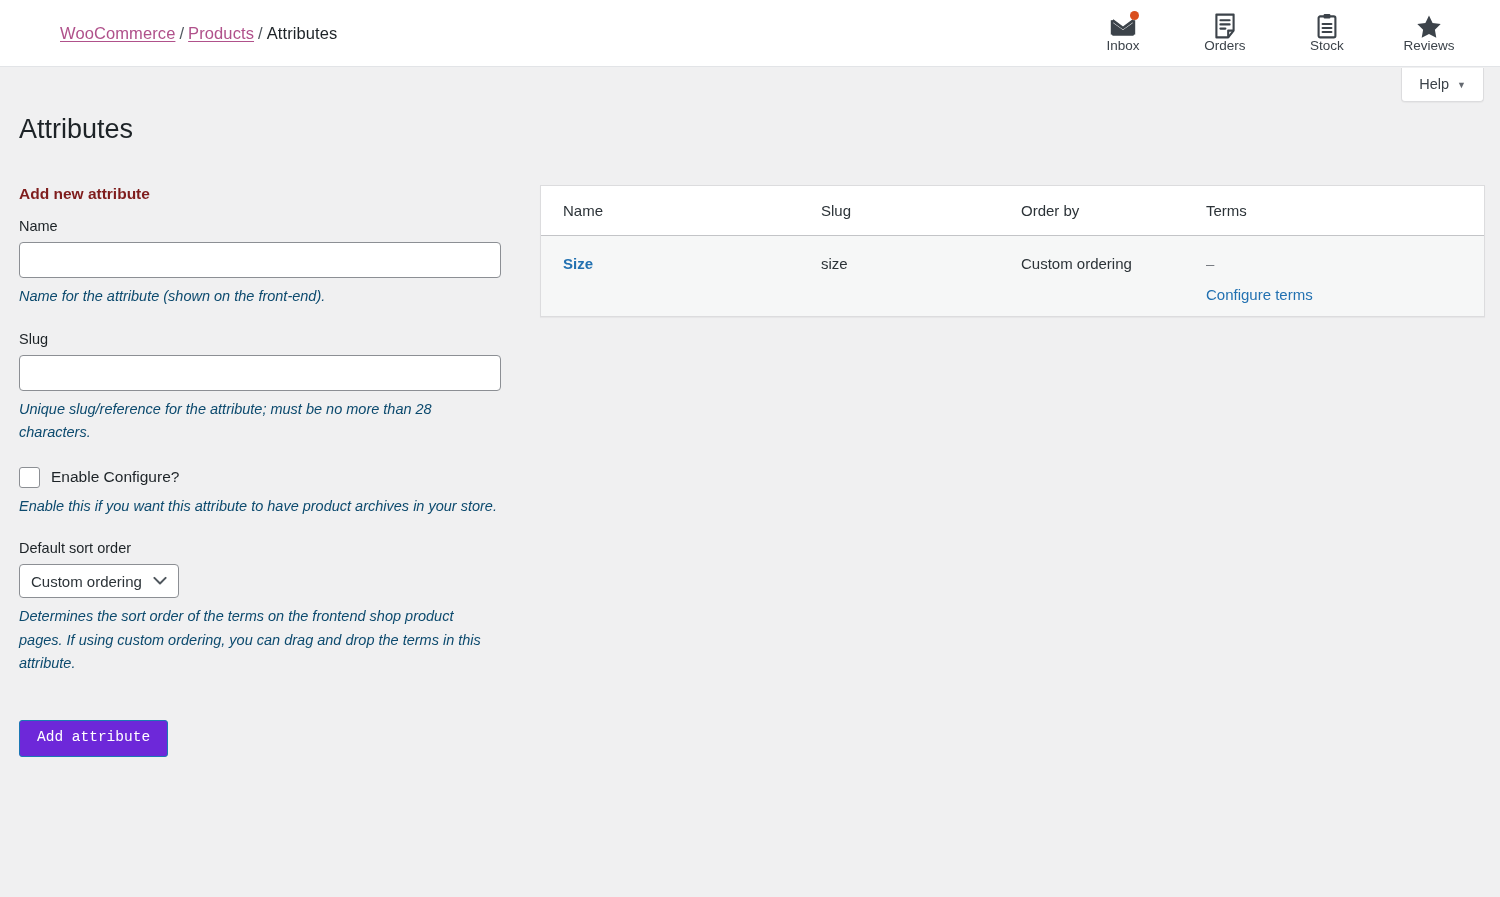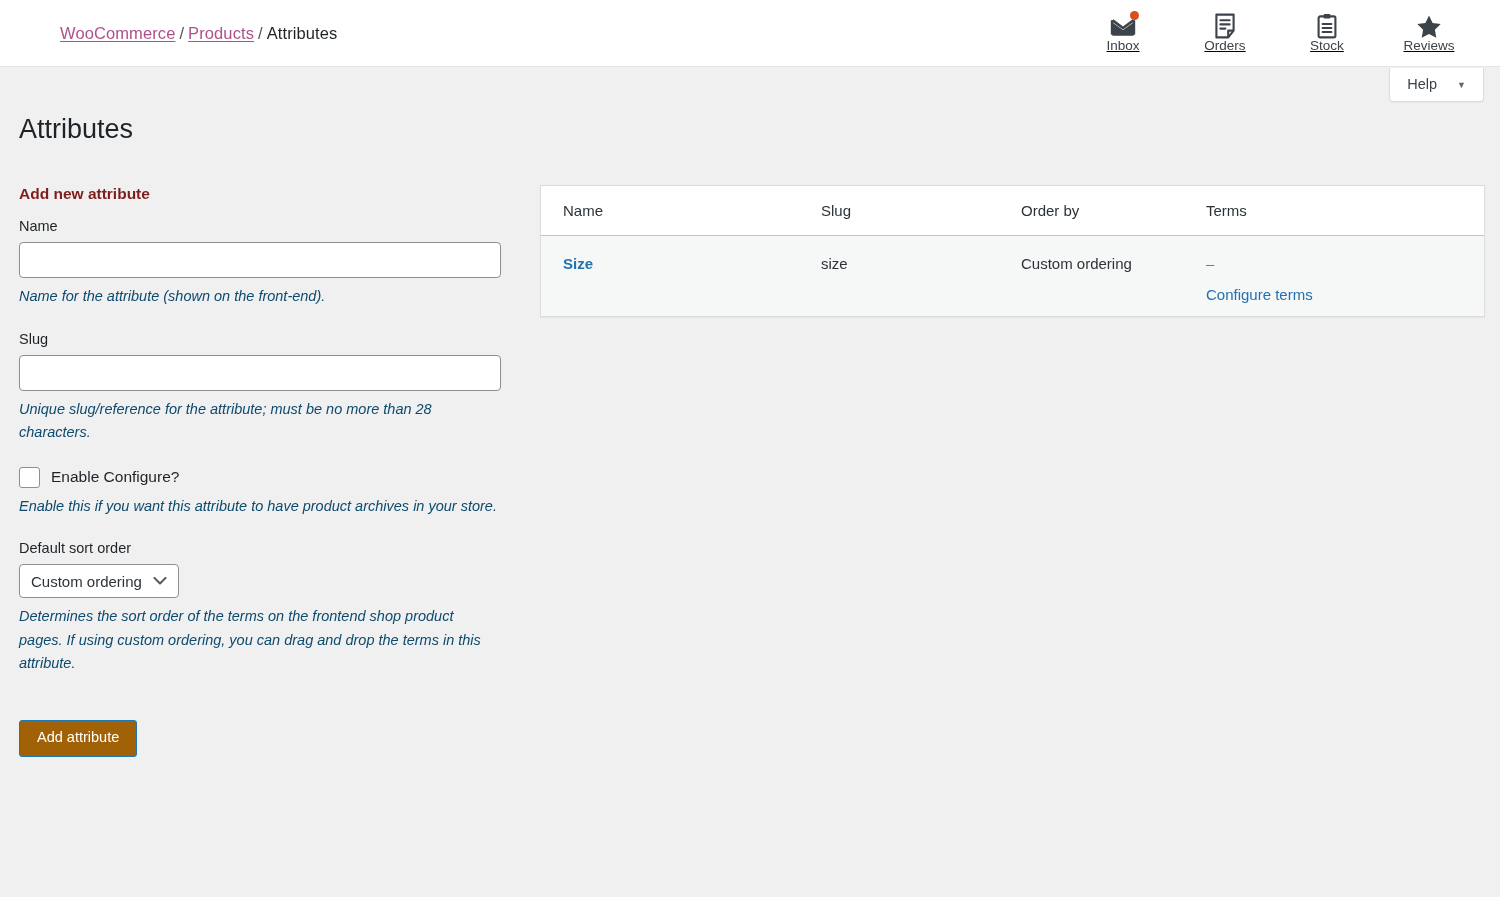--- a/index.html
+++ b/index.html
@@ -50,21 +50,20 @@
   .header-action {
     width: 102px;
     display: flex;
     flex-direction: column;
     align-items: center;
     justify-content: flex-start;
     cursor: pointer;
     background: none;
     border: none;
     padding: 0;
-    text-decoration: underline;
   }
   .header-action .ico {
     position: relative;
     width: 26px; height: 26px;
     display: flex; align-items: center; justify-content: center;
   }
   .header-action .ico svg { display:block; }
   .header-action .lbl {
     font-size: 13.5px;
     color: #3c434a;
@@ -87,21 +86,21 @@
     border: 1px solid #dcdcde;
     border-top: none;
     border-radius: 0 0 4px 4px;
     padding: 8px 17px 9px 17px;
     font-size: 14.5px;
     color: #3c434a;
     cursor: pointer;
     box-shadow: 0 1px 1px rgba(0,0,0,.04);
     display: flex;
     align-items: center;
-    gap: 20px;
+    gap: 8px;
     z-index: 5;
   }
   .help-tab .caret {
     font-size: 9px;
     color: #646970;
     line-height: 1;
     transform: translateY(1px);
   }
 
   
@@ -219,25 +218,25 @@
     right: 12px;
     top: 50%;
     transform: translateY(-50%);
     pointer-events: none;
     color: #50575e;
     display: flex;
   }
 
   .btn-primary {
     display: inline-block;
-    background: #a16207;
+    background: #6d28d9;
     border: 1px solid #1b78b5;
     color: #fff;
     font-size: 14.5px;
-    font-family: Liberation Sans, sans-serif;
+    font-family: Liberation Mono, monospace;
     border-radius: 3px;
     padding: 9px 17px 10px 17px;
     cursor: pointer;
     line-height: 1.1;
     margin-top: 22px;
   }
 
   
   .right-col {
     flex: 1 1 auto;

